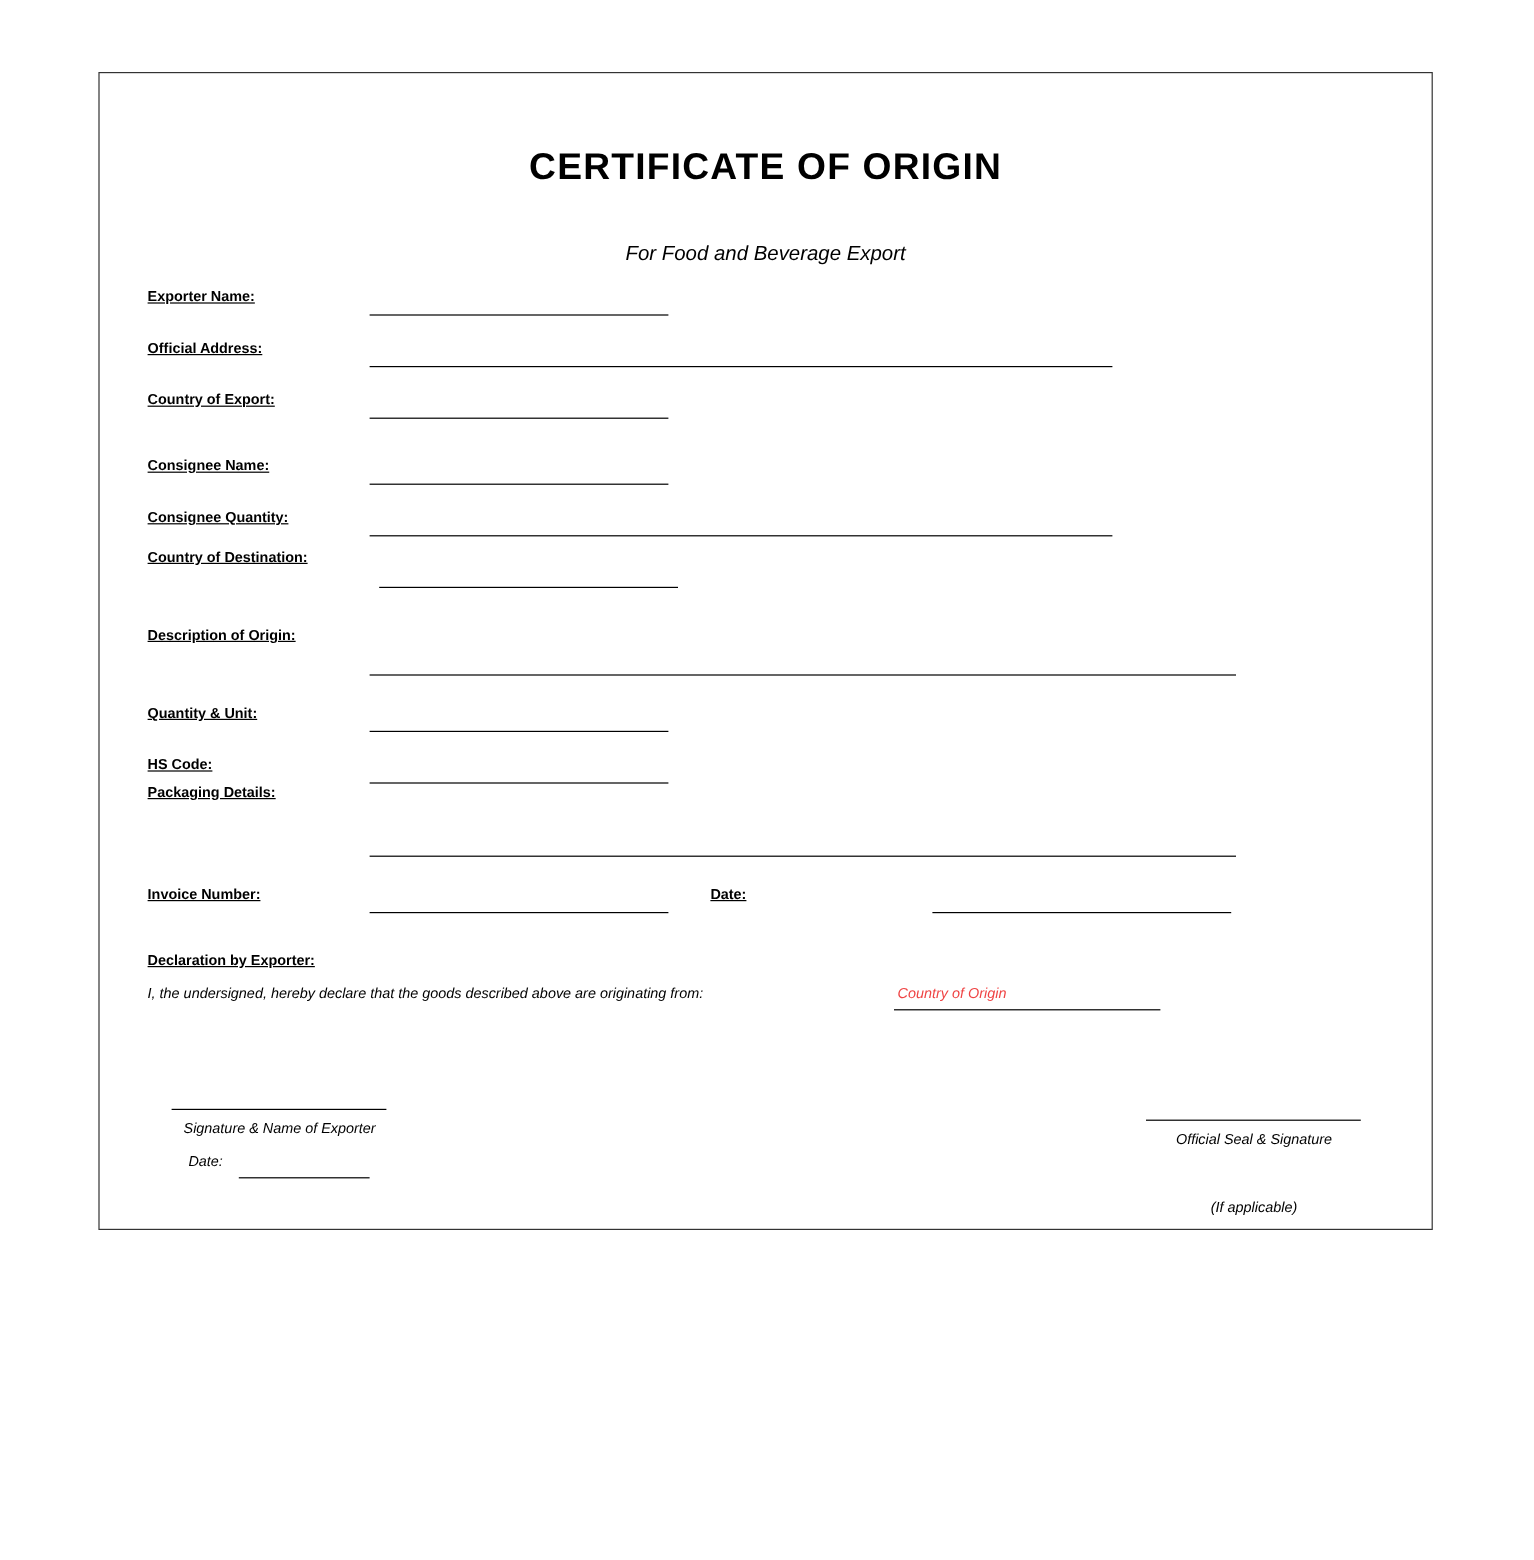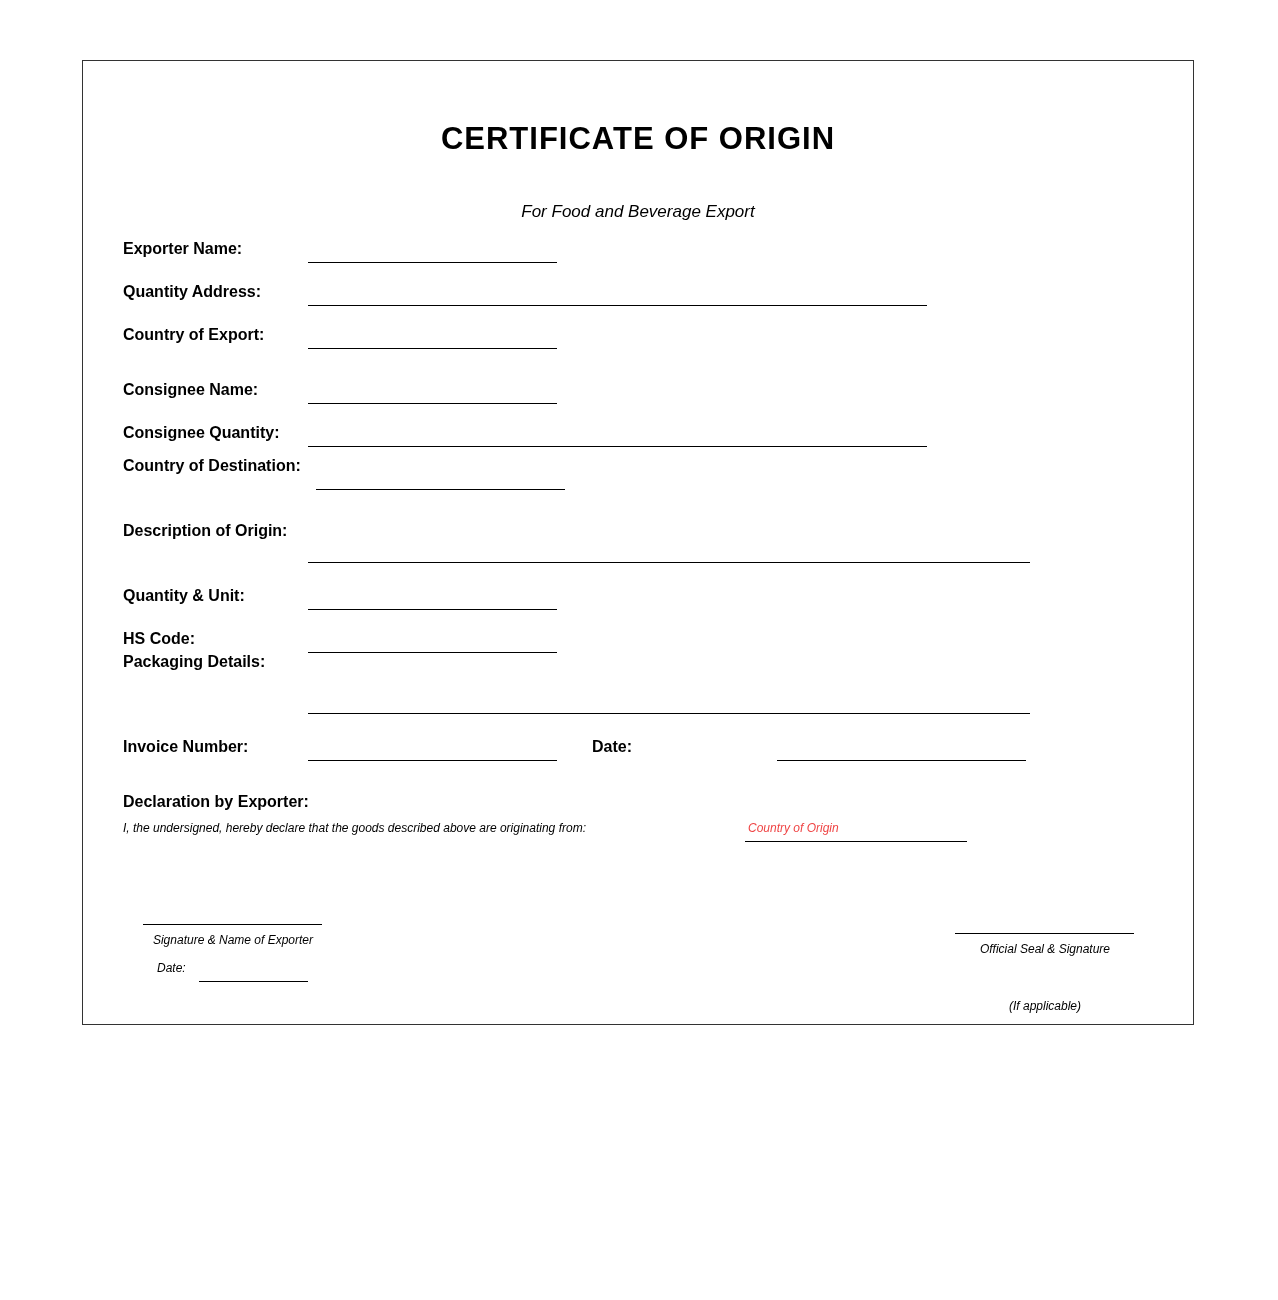--- a/index.html
+++ b/index.html
@@ -1,37 +1,37 @@
 <!DOCTYPE html>
 <html><head>
 <meta charset="utf-8">
 <style>
   html, body { margin:0; padding:0; background:#fff; }
   body { width:1278px; height:1300px; position:relative; font-family:"Liberation Sans", sans-serif; color:#000; }
   .page { position:absolute; left:82px; top:60px; width:1112px; height:965px; border:1px solid #333; box-sizing:border-box; }
   .abs { position:absolute; }
   .title { left:0; width:100%; top:60px; text-align:center; font-size:31px; font-weight:bold; letter-spacing:1px; }
   .subtitle { left:0; width:100%; top:122px; text-align:center; font-size:17px; font-style:italic;margin-top:19px; }
-  .label { font-size:16px; font-weight:bold; left:40px; }
+  .label { font-size:12px; font-weight:bold; left:40px;text-decoration:underline; }
   .line { border-bottom:1px solid #000; height:0; }
   .text { font-size:12px;font-style:italic; }
   .gray { color:#ef4444; }
   .center { text-align:center; }
 </style>
 </head>
 <body>
 
 <div class="page">
   <div class="abs title">CERTIFICATE OF ORIGIN</div>
   <div class="abs subtitle">For Food and Beverage Export</div>
 
   <div class="abs label" style="top:179px">Exporter Name:</div>
   <div class="abs line" style="left:225px;top:201px;width:249px"></div>
 
-  <div class="abs label" style="top:222px">Quantity Address:</div>
+  <div class="abs label" style="top:222px">Official Address:</div>
   <div class="abs line" style="left:225px;top:244px;width:619px"></div>
 
   <div class="abs label" style="top:265px">Country of Export:</div>
   <div class="abs line" style="left:225px;top:287px;width:249px"></div>
 
   <div class="abs label" style="top:320px">Consignee Name:</div>
   <div class="abs line" style="left:225px;top:342px;width:249px"></div>
 
   <div class="abs label" style="top:363px">Consignee Quantity:</div>
   <div class="abs line" style="left:225px;top:385px;width:619px"></div>

